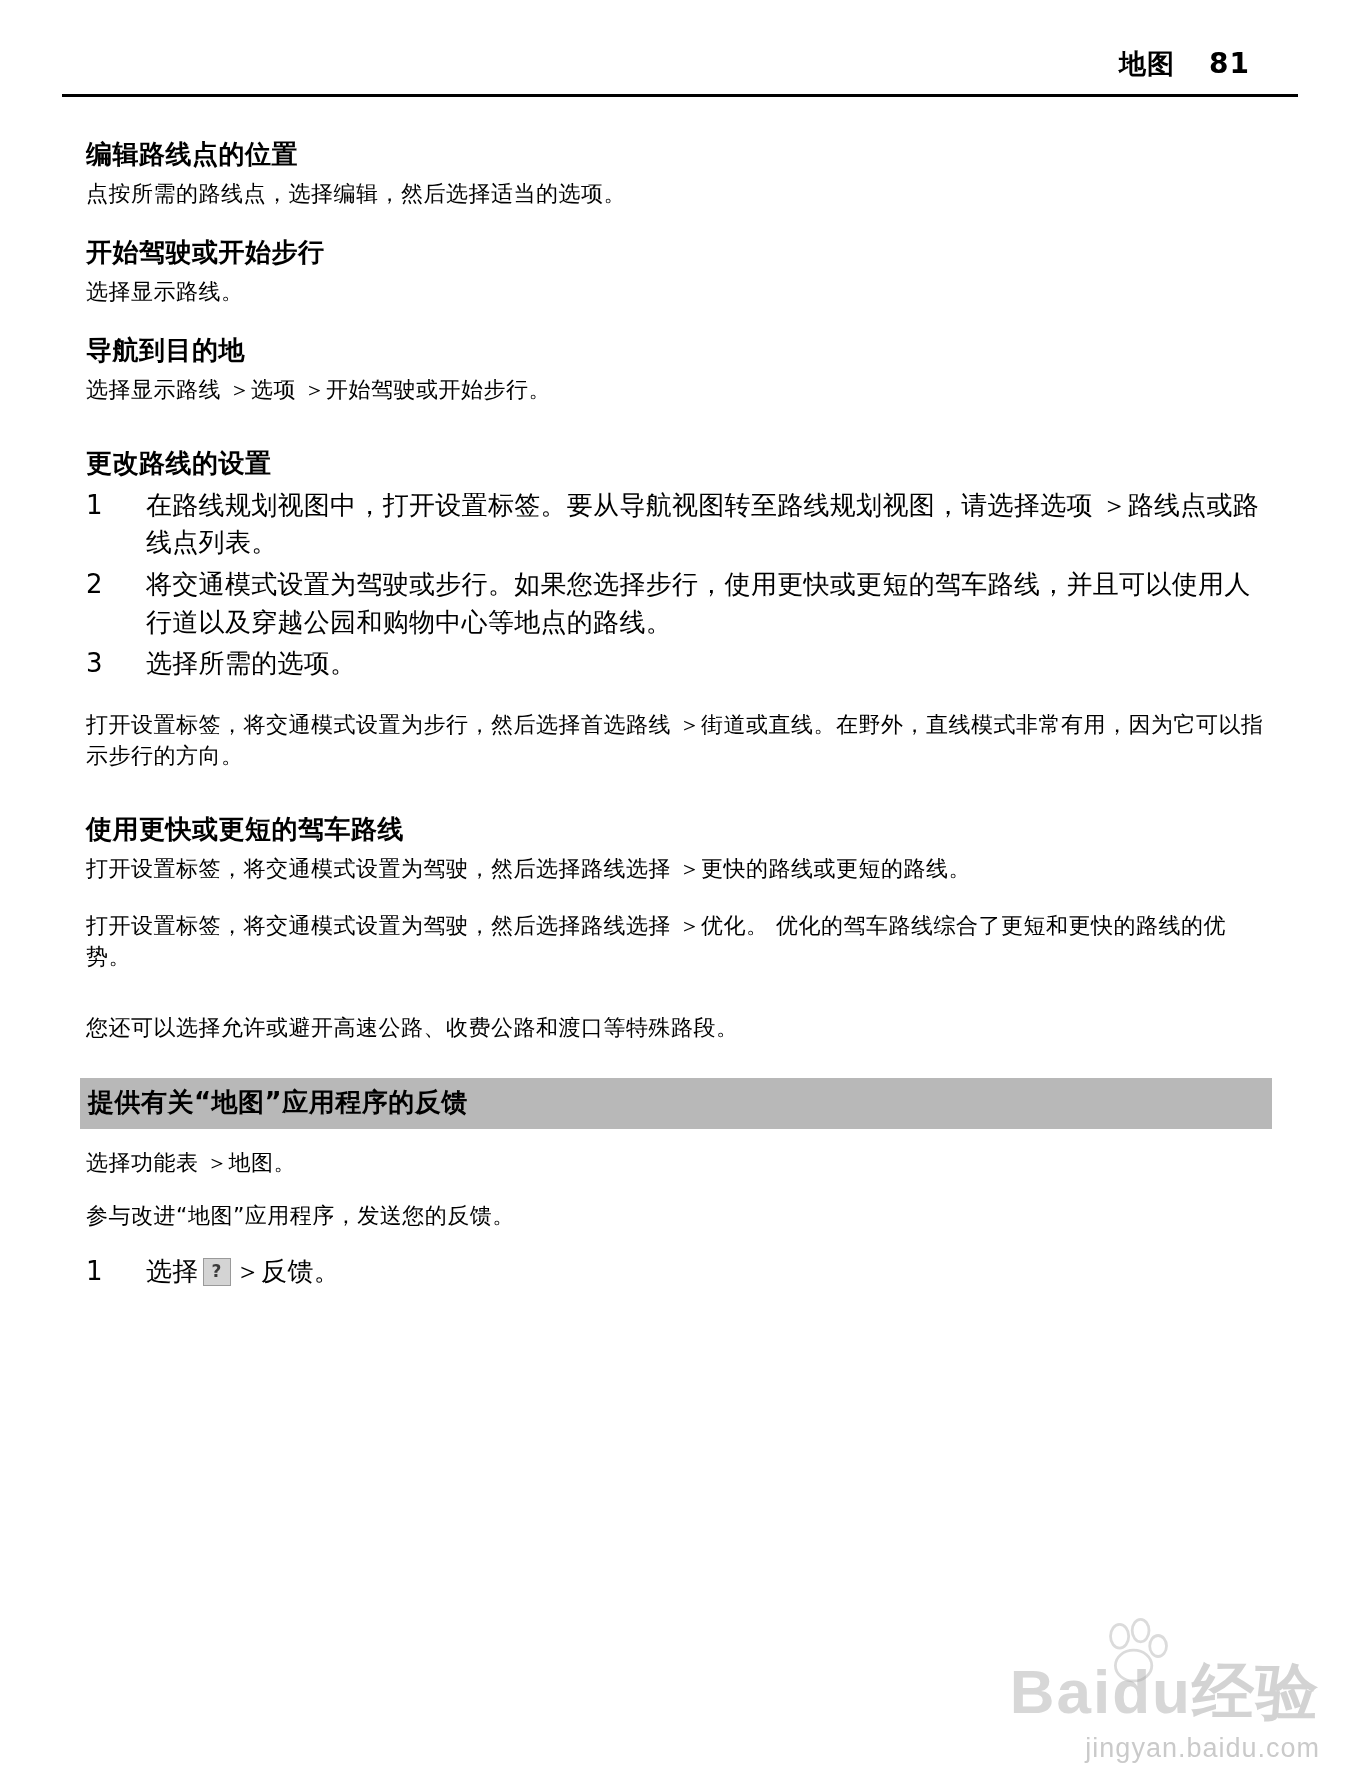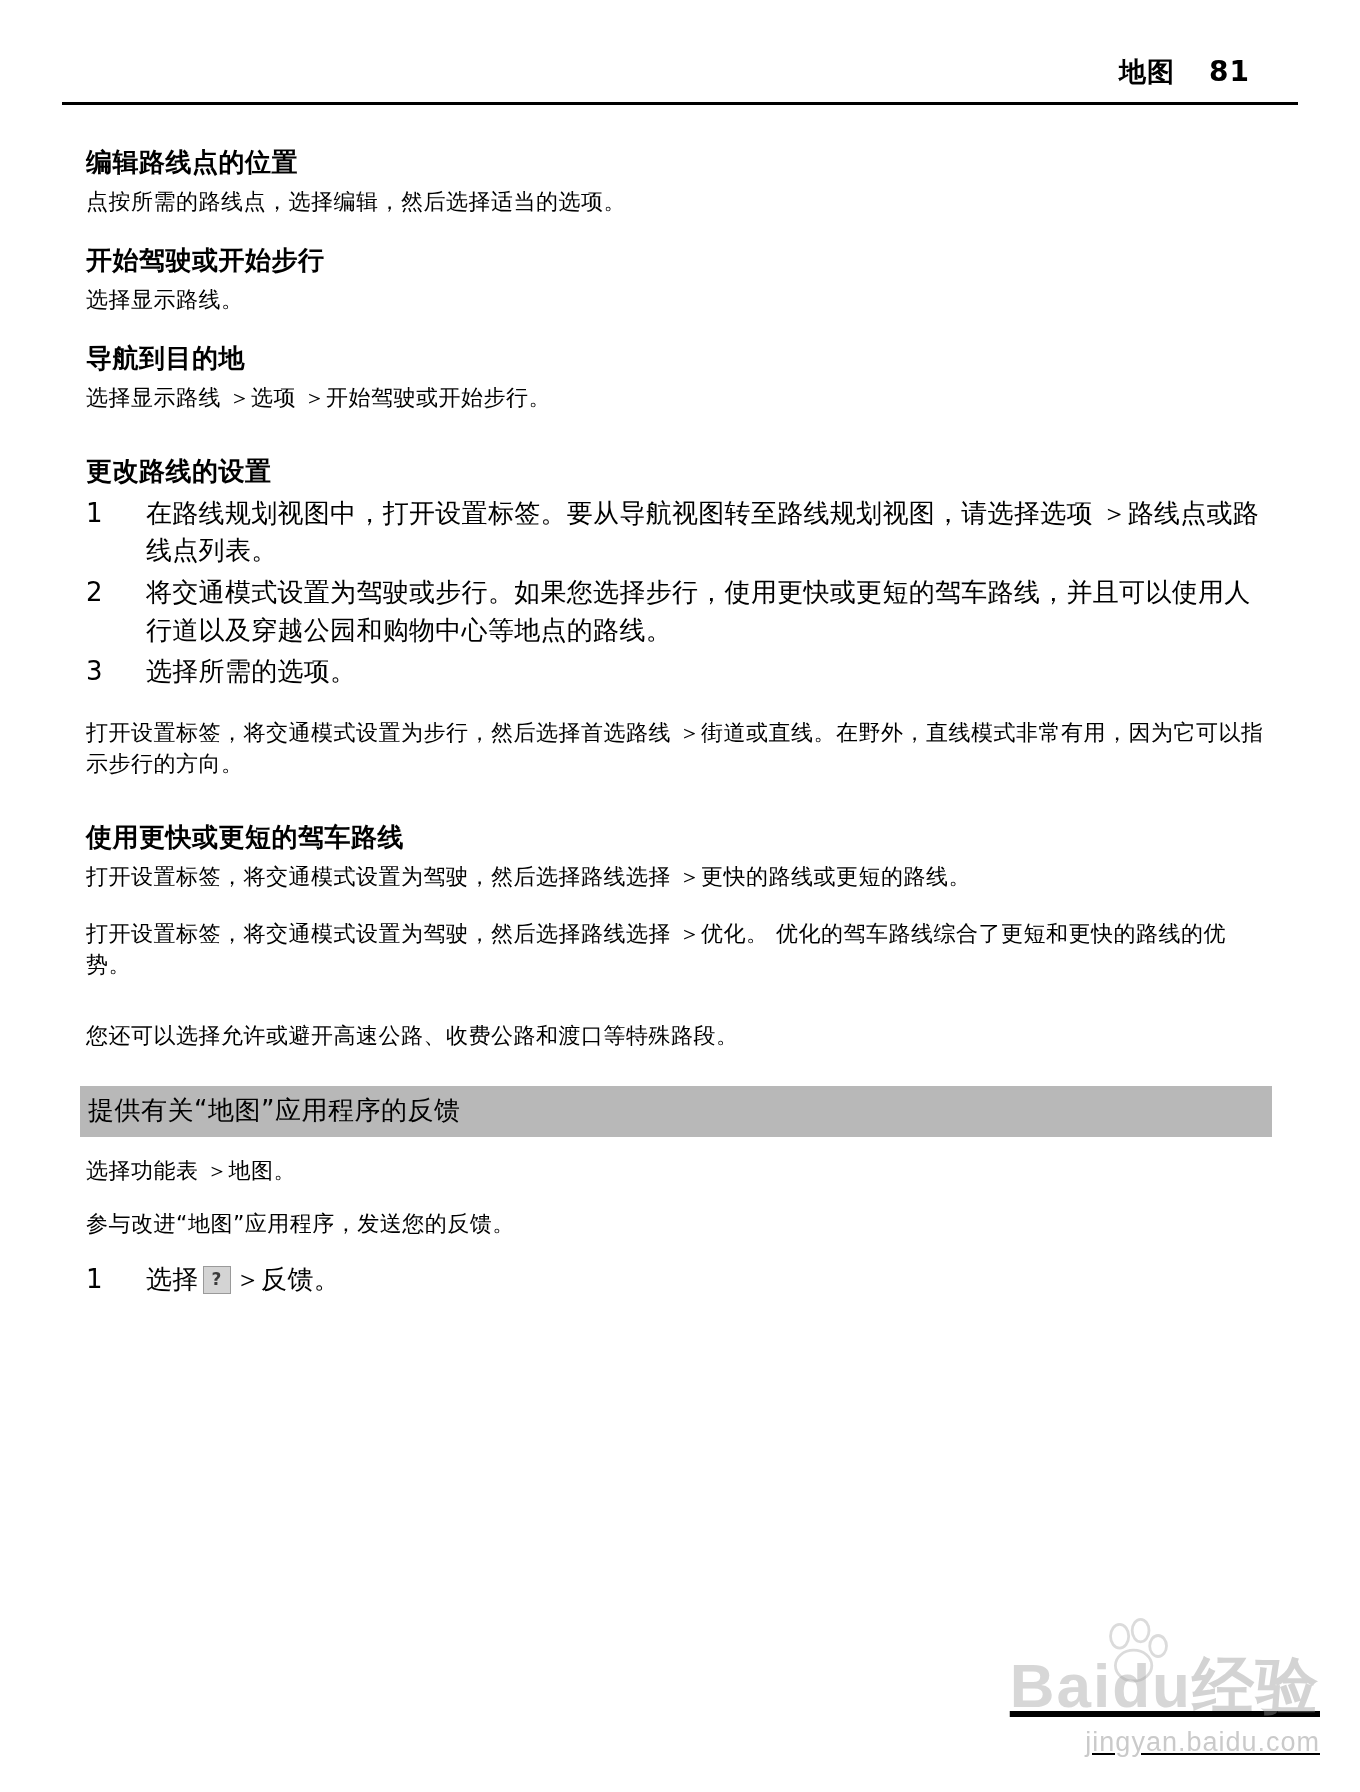--- a/index.html
+++ b/index.html
@@ -13,21 +13,21 @@
     font-family: "DejaVu Sans", "Liberation Sans", sans-serif;
     color: #000000;
     position: relative;
     overflow: hidden;
   }
   .page {
     position: relative;
     width: 1360px;
     height: 1792px;
     box-sizing: border-box;
-    padding: 16px 84px;
+    padding: 8px 84px;
   }
   
   .header {
     display: flex;
     justify-content: flex-end;
     align-items: baseline;
     padding-top: 38px;
     padding-right: 26px;
     font-weight: bold;
     font-size: 27px;
@@ -87,21 +87,21 @@
     position: absolute;
     left: 0;
     top: 0;
     width: 40px;
     text-align: left;
   }
   
   .bar {
     background: #b8b8b8;
     font-size: 26px;
-    font-weight: normal;
+    font-weight: bold;
     padding: 7px 8px 9px 8px;
     margin: 34px 16px 18px -6px;
     margin-right: -6px;
     letter-spacing: 0.5px;
   }
   .qicon {
     display: inline-block;
     background: #d4d4d4;
     border: 1px solid #9a9a9a;
     color: #3a3a3a;
@@ -109,25 +109,24 @@
     font-weight: bold;
     line-height: 1;
     padding: 4px 8px 5px 8px;
     vertical-align: 3px;
     margin: 0 4px;
   }
   
   .watermark {
     position: absolute;
     right: 40px;
-    bottom: 34px;
+    bottom: 28px;
     text-align: right;
     pointer-events: none;
     user-select: none;
-    text-decoration: underline;
   }
   .wm-main {
     font-size: 62px;
     font-weight: bold;
     color: rgba(160,160,160,0.42);
     letter-spacing: 2px;
     line-height: 1;
     font-family: "Liberation Sans", sans-serif;
   }
   .wm-cn {

